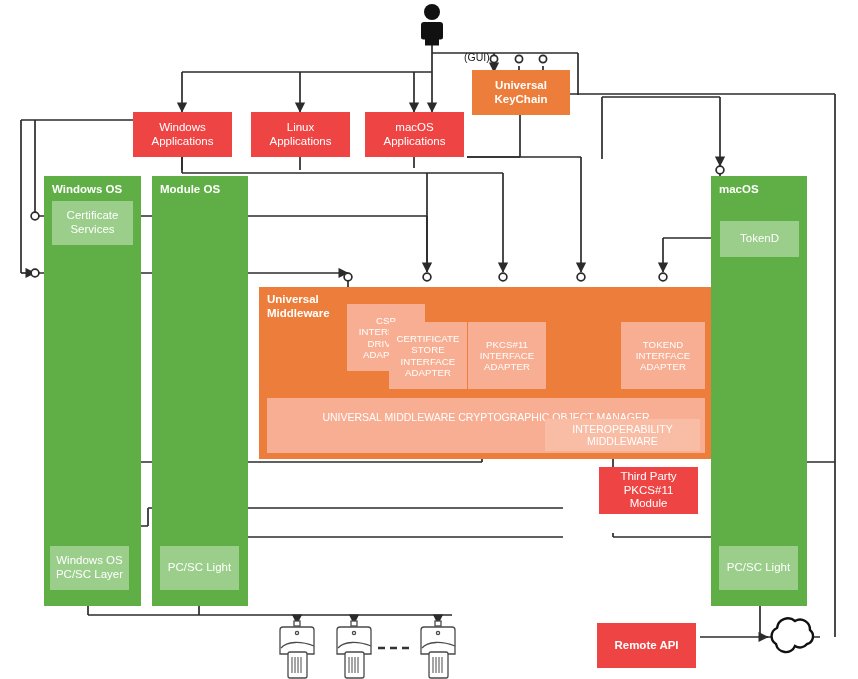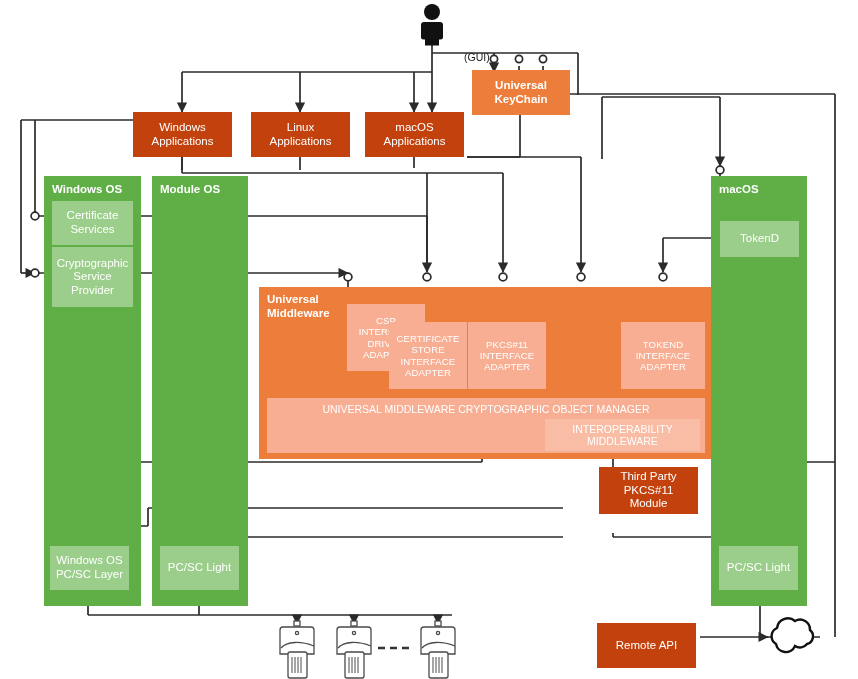--- a/index.html
+++ b/index.html
@@ -1,21 +1,21 @@
 <!DOCTYPE html>
 <html><head>
 <meta charset="utf-8">
 <style>
   html,body{margin:0;padding:0;background:#ffffff;}
   body{font-family:"Liberation Sans",sans-serif;}
   #stage{position:relative;width:856px;height:679px;background:#fff;overflow:hidden;}
   #wires{position:absolute;left:0;top:0;width:858px;height:679px;}
   .box{position:absolute;box-sizing:border-box;display:flex;align-items:center;justify-content:center;
        text-align:center;color:#ffffff;line-height:1.18;}
-  .blue{background:#c2410c;font-size:11.5px;}
+  .blue{background:#ef4444;font-size:11.5px;}
   .orange{background:#ED7D3A;}
   .green-col{background:#5FAF46;}
   .green-sub{background:#9BCE8A;font-size:11.5px;}
   .adapter{background:#F8AE93;font-size:9.6px;letter-spacing:.1px;}
   .com-band{background:#F8AE93;font-size:10.5px;}
   .interop{background:#F9BCA4;font-size:10.5px;}
   .col-title{position:absolute;color:#fff;font-weight:bold;font-size:11.5px;}
   .um-title{position:absolute;color:#fff;font-weight:bold;font-size:11.5px;line-height:1.2;}
   .gui-label{position:absolute;color:#1a1a1a;font-size:10.5px;}
 </style>
@@ -185,40 +185,39 @@
   <div class="box green-col" style="left:44px;top:176px;width:97px;height:430px;"></div>
   <div class="col-title" style="left:52px;top:183px;">Windows OS</div>
 
   <div class="box green-col" style="left:152px;top:176px;width:96px;height:430px;"></div>
   <div class="col-title" style="left:160px;top:183px;">Module OS</div>
 
   <div class="box green-col" style="left:711px;top:176px;width:96px;height:430px;"></div>
   <div class="col-title" style="left:719px;top:183px;">macOS</div>
 
   <div class="box green-sub" style="left:52px;top:201px;width:81px;height:44px;">Certificate<br>Services</div>
-  <div class="box green-sub" style="left:52px;top:247px;width:81px;height:60px;">Cryptographic<br>Service<br>Provider</div>
   <div class="box green-sub" style="left:720px;top:221px;width:79px;height:36px;">TokenD</div>
   <div class="box green-sub" style="left:50px;top:546px;width:79px;height:44px;">Windows OS<br>PC/SC Layer</div>
   <div class="box green-sub" style="left:160px;top:546px;width:79px;height:44px;">PC/SC Light</div>
   <div class="box green-sub" style="left:719px;top:546px;width:79px;height:44px;">PC/SC Light</div>
 
   <div class="box blue" style="left:133px;top:112px;width:99px;height:45px;">Windows<br>Applications</div>
   <div class="box blue" style="left:251px;top:112px;width:99px;height:45px;">Linux<br>Applications</div>
   <div class="box blue" style="left:365px;top:112px;width:99px;height:45px;">macOS<br>Applications</div>
 
   <div class="box orange" style="left:472px;top:70px;width:98px;height:45px;font-size:11.5px;font-weight:bold;">Universal<br>KeyChain</div>
 
   <div class="box orange" style="left:259px;top:287px;width:452px;height:172px;display:block;"></div>
   <div class="um-title" style="left:267px;top:293px;white-space:pre;">Universal<br>Middleware</div>
 
   <div class="box adapter" style="left:310px;top:304px;width:78px;height:67px;margin-left:37px;">CSP<br>INTERFACE<br>DRIVER<br>ADAPTER</div>
   <div class="box adapter" style="left:389px;top:322px;width:78px;height:67px;">CERTIFICATE<br>STORE<br>INTERFACE<br>ADAPTER</div>
   <div class="box adapter" style="left:468px;top:322px;width:78px;height:67px;">PKCS#11<br>INTERFACE<br>ADAPTER</div>
   <div class="box adapter" style="left:621px;top:322px;width:84px;height:67px;">TOKEND<br>INTERFACE<br>ADAPTER</div>
 
-  <div class="box com-band" style="left:267px;top:398px;width:438px;height:55px;align-items:flex-start;padding-top:5px;">UNIVERSAL MIDDLEWARE CRYPTOGRAPHIC OBJECT MANAGER</div>
+  <div class="box com-band" style="left:267px;top:398px;width:438px;height:55px;align-items:flex-start;padding-top:13px;">UNIVERSAL MIDDLEWARE CRYPTOGRAPHIC OBJECT MANAGER</div>
   <div class="box interop" style="left:545px;top:419px;width:155px;height:32px;">INTEROPERABILITY<br>MIDDLEWARE</div>
 
   <div class="box blue" style="left:563px;top:467px;width:99px;height:47px;margin-left:36px;">Third Party<br>PKCS#11<br>Module</div>
 
-  <div class="box blue" style="left:597px;top:623px;width:99px;height:45px;">Remote API</div>
+  <div class="box blue" style="left:597px;top:623px;width:99px;height:45px;font-weight:bold;">Remote API</div>
 
 </div>
 
 </body></html>

